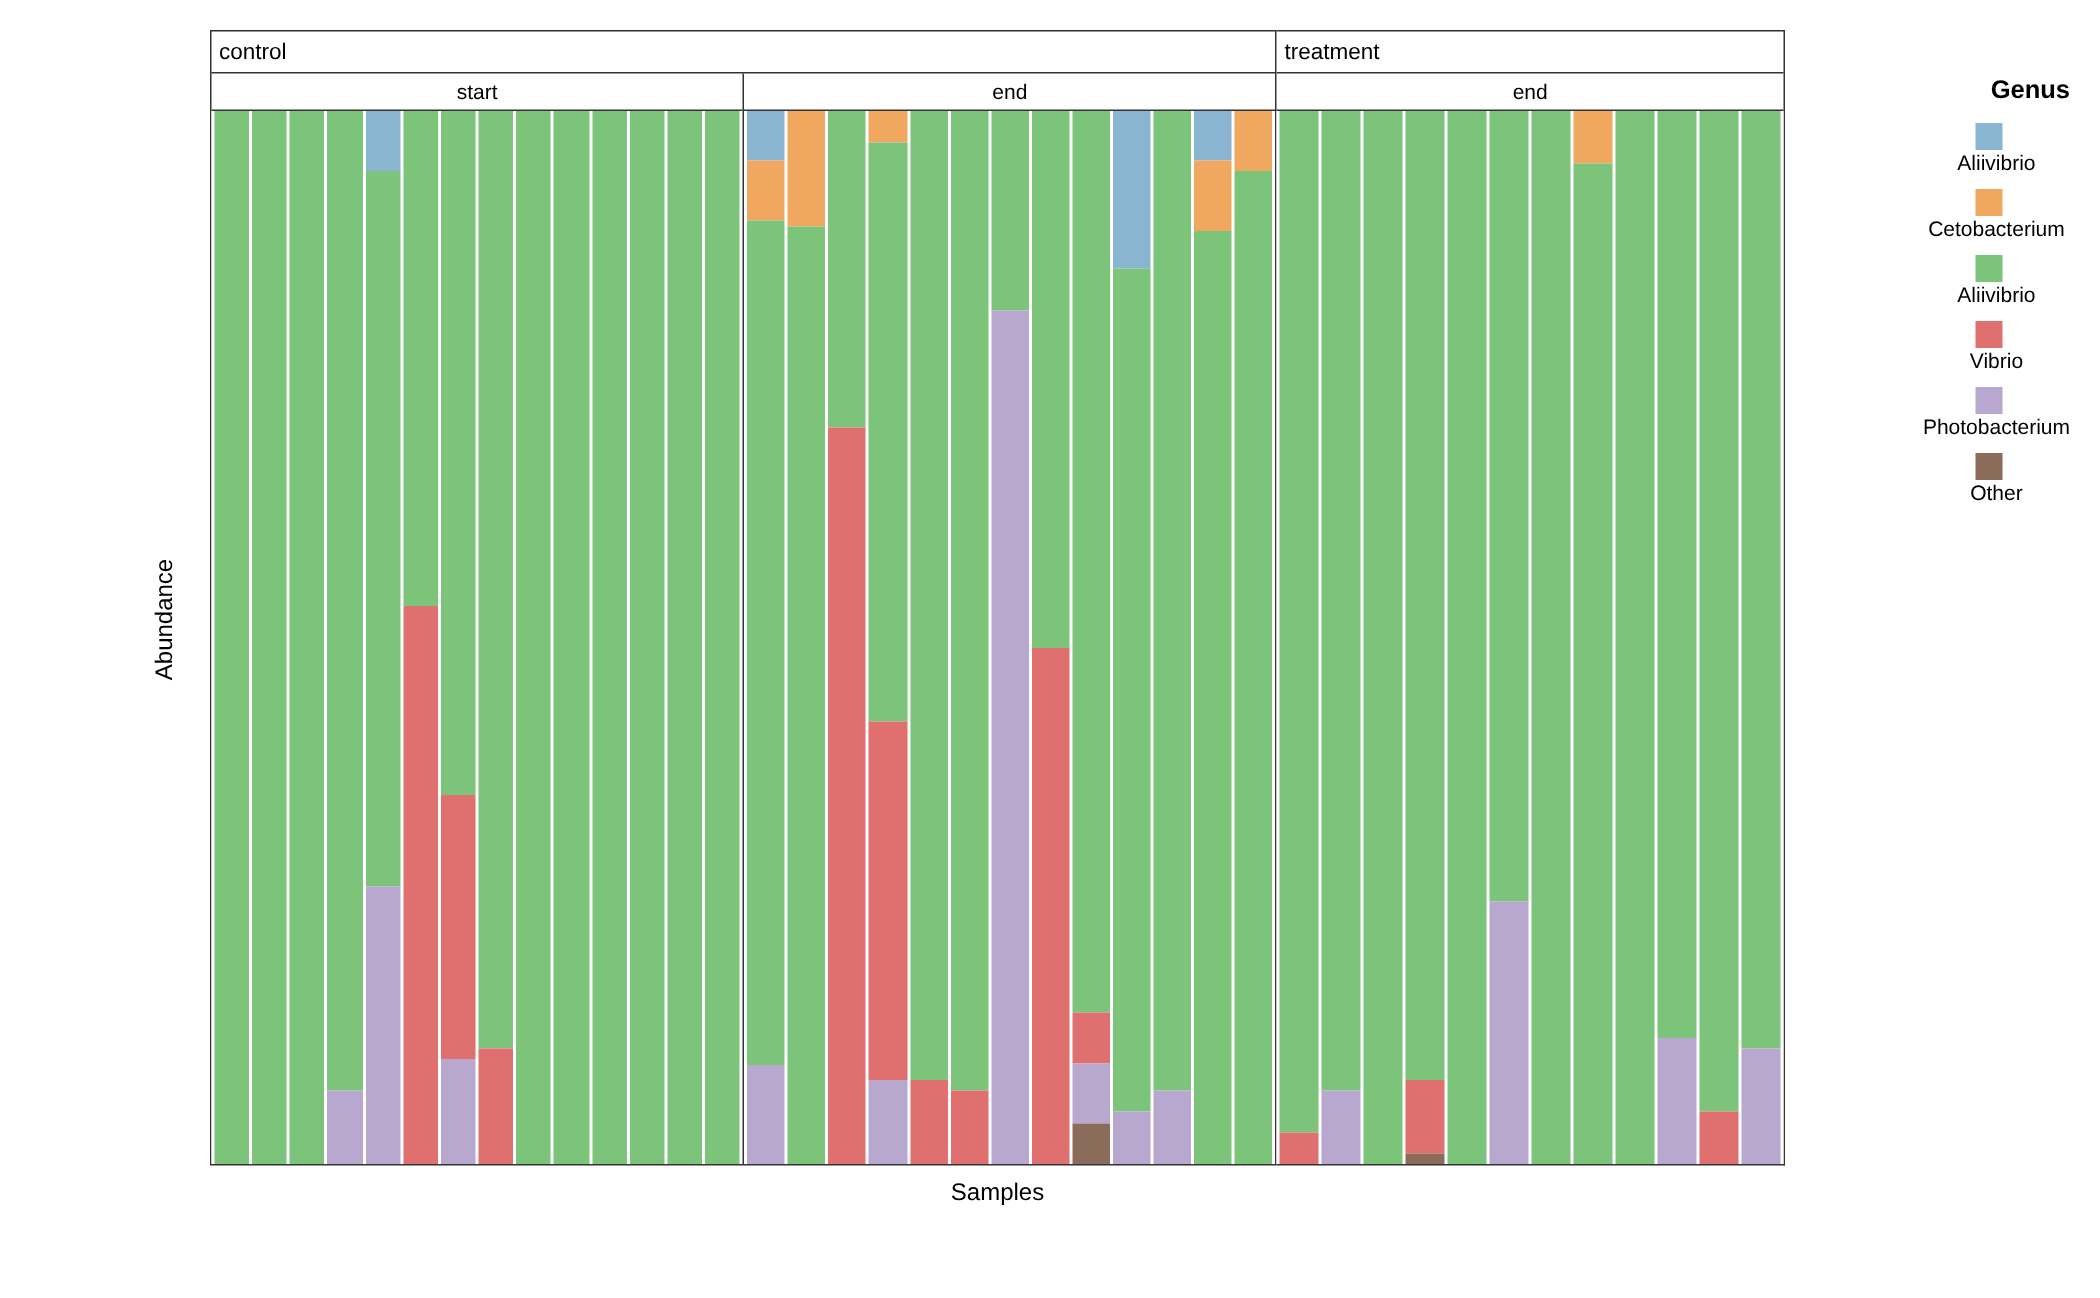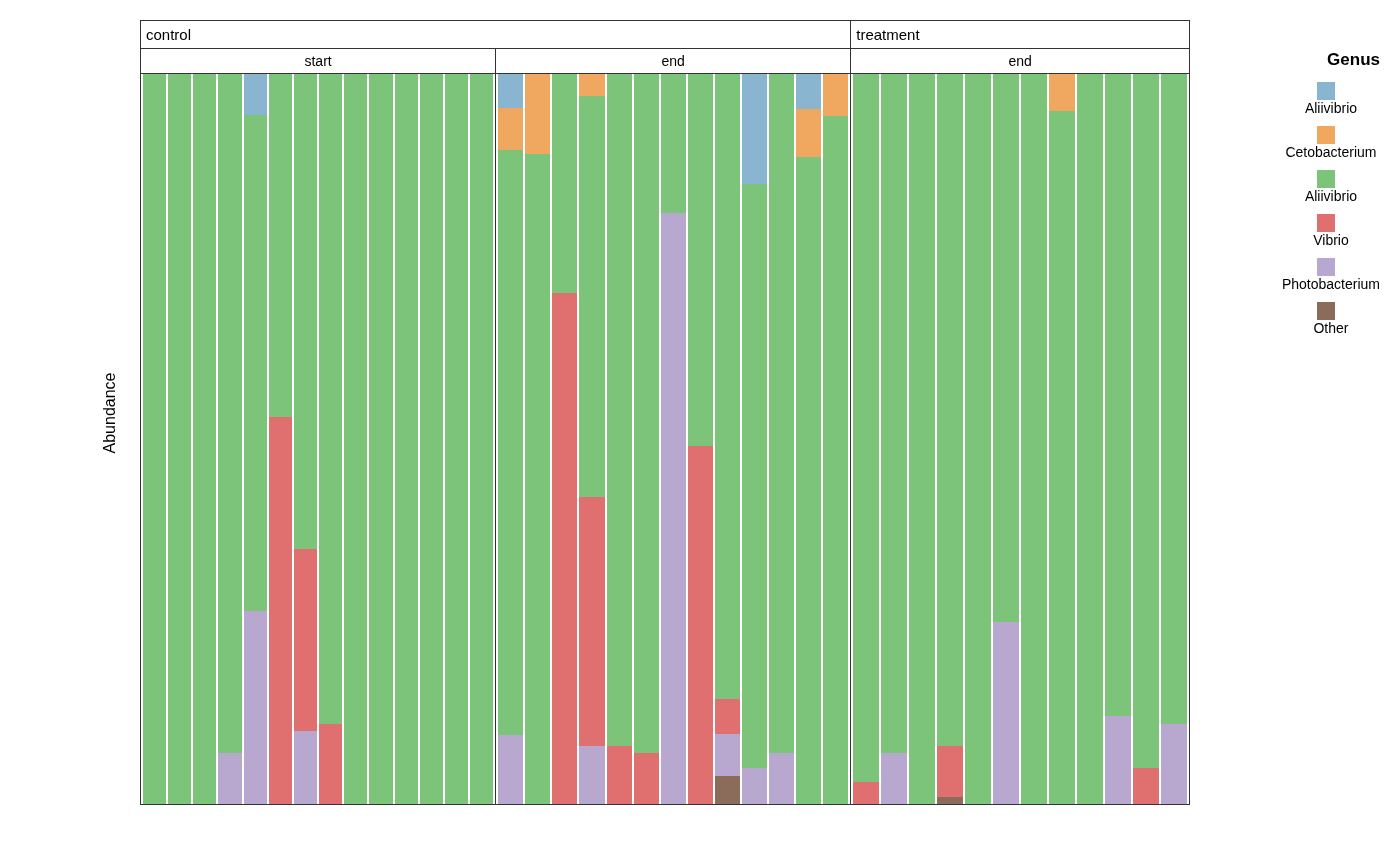--- a/index.html
+++ b/index.html
@@ -325,20 +325,21 @@
                   <div class="single-bar">
                     <div class="seg" style="height: 11%; background: rgb(184, 168, 208);"></div>
                     <div class="seg" style="height: 89%; background: rgb(124, 196, 122);"></div>
                   </div>
                 </div>
               </div>
             </div>
           </div>
         </div>
 
+      <div style="text-align:center; font-size:16px; font-family:Arial,sans-serif; margin-top:10px;">Samples</div>
     </div>
 
     <div class="legend">
       <div class="legend-title">Genus</div>
       <div id="legend-items">
           <div class="legend-item">
     <div class="legend-swatch" style="background:#8ab5d1;"></div>
     <span class="legend-label">Aliivibrio</span>
   </div>
           <div class="legend-item">

